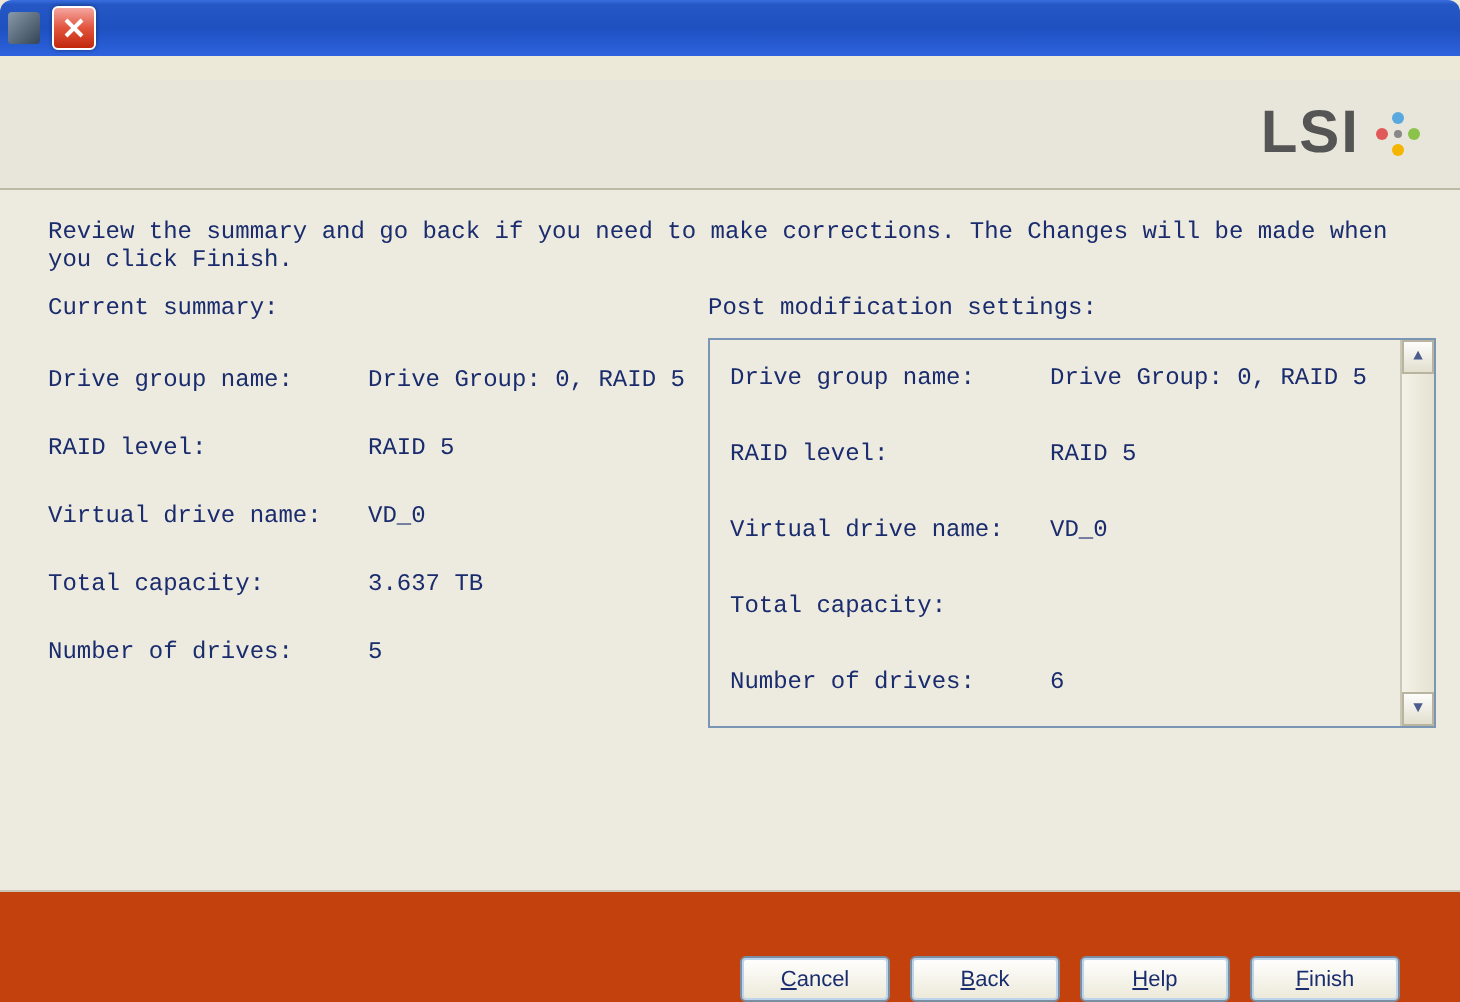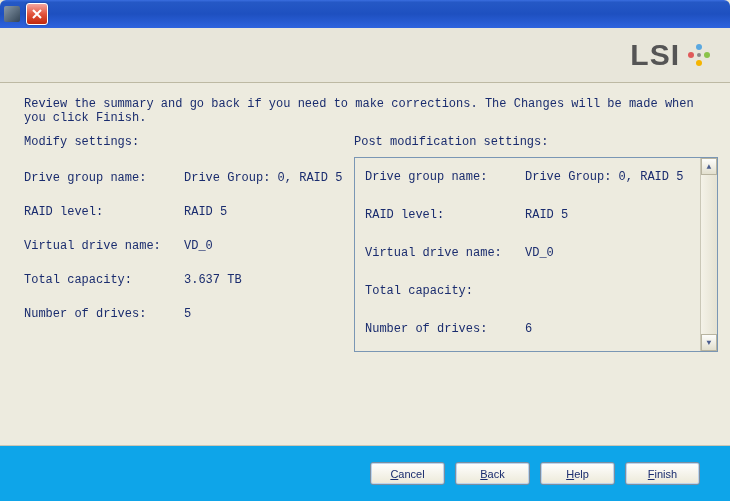--- a/index.html
+++ b/index.html
@@ -46,20 +46,21 @@
       box-shadow: 0 0 2px rgba(0,0,0,0.4);
     }
     .close-btn svg { width: 10px; height: 10px; }
     .header-band {
       height: 55px;
       background: #e8e6da;
       border-bottom: 1px solid #bdb9a3;
       display: flex;
       justify-content: flex-end;
       padding: 0 18px;
+      margin-top: 12px;
     }
     .lsi-logo {
       display: flex;
       align-items: center;
       gap: 6px;
       font-family: Arial, sans-serif;
       font-size: 30px;
       font-weight: bold;
       color: #555;
       letter-spacing: 1px;
@@ -131,24 +132,24 @@
     .scroll-track {
       flex: 1;
       background: linear-gradient(to right, #f4f2e8, #e5e2d2);
     }
     .footer {
       position: absolute;
       bottom: 0;
       left: 0;
       right: 0;
       height: 56px;
-      background: #0ea5e9;
+      background: #c2410c;
       border-top: 1px solid #c9c6b6;
       display: flex;
-      align-items: center;
+      align-items: flex-end;
       justify-content: flex-end;
       padding: 0 30px;
       gap: 10px;
     }
     .btn {
       min-width: 75px;
       height: 23px;
       background: linear-gradient(to bottom, #ffffff, #ece9d8);
       border: 1px solid #7b8ea1;
       border-radius: 3px;
@@ -190,21 +191,21 @@
       <circle cx="13" cy="13" r="2" fill="#888"></circle>
     </svg>
   </div>
 </div>
 
 <div class="content">
   <div class="instruction">Review the summary and go back if you need to make corrections. The Changes will be made when you click Finish.</div>
 
   <div class="columns">
     <div class="col-left">
-      <div class="section-heading">Modify settings:</div>
+      <div class="section-heading">Current summary:</div>
       <div style="height:14px"></div>
       <div class="row">
         <div class="label">Drive group name:</div>
         <div class="value">Drive Group: 0, RAID 5</div>
       </div>
       <div class="row">
         <div class="label">RAID level:</div>
         <div class="value">RAID 5</div>
       </div>
       <div class="row">

